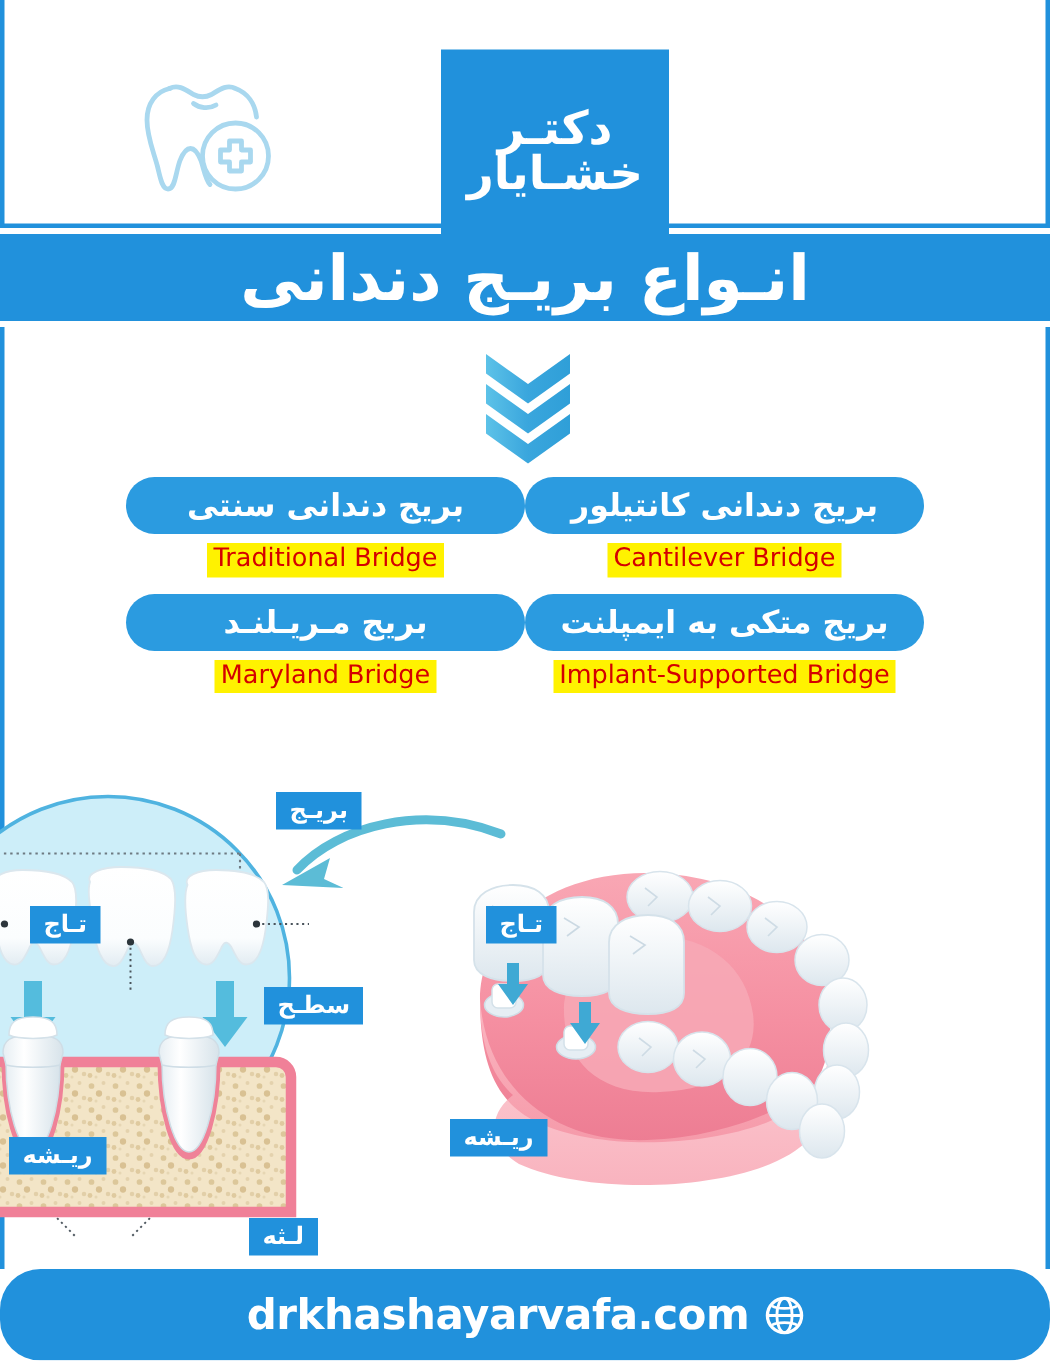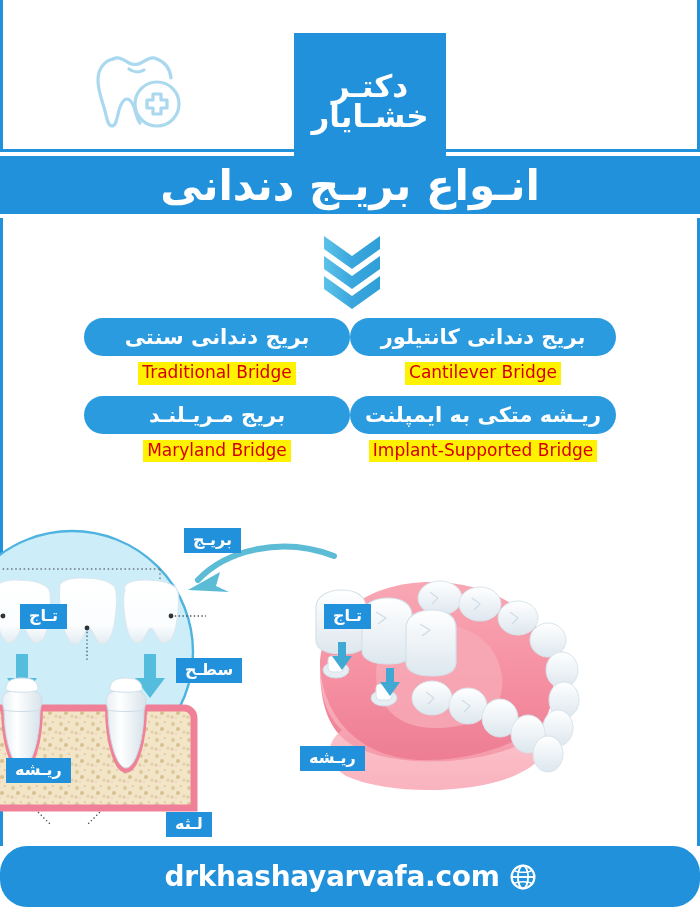--- a/index.html
+++ b/index.html
@@ -250,21 +250,21 @@
     </div>
 
     <div class="types-row">
       <div class="type-card">
         <div class="type-pill">بریج مـریـلنـد</div>
         <div class="type-en-wrap">
           <span class="type-en">Maryland Bridge</span>
         </div>
       </div>
       <div class="type-card">
-        <div class="type-pill">ریـشه متکی به ایمپلنت</div>
+        <div class="type-pill">بریج متکی به ایمپلنت</div>
         <div class="type-en-wrap">
           <span class="type-en">Implant-Supported Bridge</span>
         </div>
       </div>
     </div>
   </div>
 
   <div class="diagram">
 
     <svg class="diagram-svg" width="700" height="334" viewBox="0 0 700 334">

